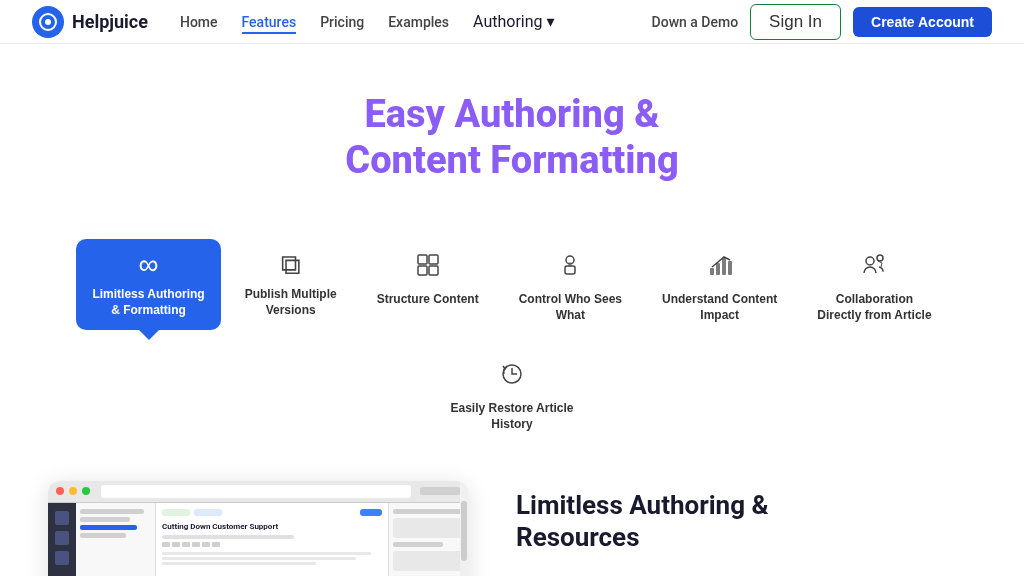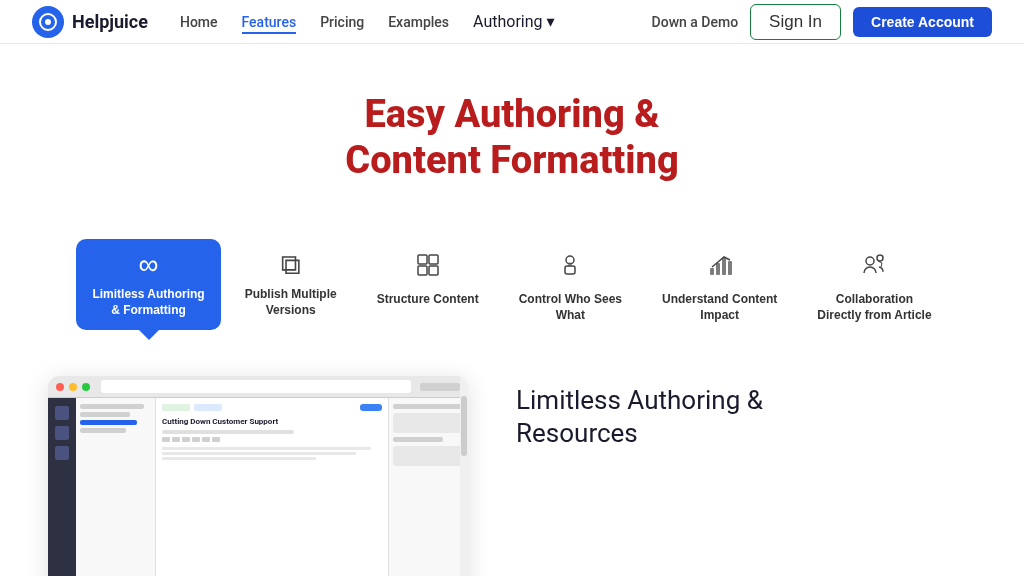--- a/index.html
+++ b/index.html
@@ -18,21 +18,21 @@
     .nav-links a { text-decoration: none; color: #444; font-size: 14px; font-weight: 500; }
     .nav-links a.active { color: #2563eb; border-bottom: 2px solid #2563eb; padding-bottom: 2px; }
     .nav-links .has-arrow { display: flex; align-items: center; gap: 4px; cursor: pointer; }
     .navbar-right { display: flex; align-items: center; gap: 12px; }
     .btn-demo { font-size: 14px; color: #444; text-decoration: none; font-weight: 500; }
     .btn-signin { padding: 7px 18px; border: 1px solid #15803d; border-radius: 6px; font-size: 17px; color: #333; cursor: pointer; background: #fff; font-weight: 500; }
     .btn-create { padding: 7px 18px; border-radius: 6px; font-size: 14px; color: #fff; cursor: pointer; background: #1d4ed8; border: none; font-weight: 600; }
 
     
     .hero { text-align: center; padding: 48px 32px 32px; }
-    .hero h1 { font-size: 38px; font-weight: 800; color: #b91c1c; line-height: 1.2; }
+    .hero h1 { font-size: 38px; font-weight: 800; color: #8b5cf6; line-height: 1.2; }
 
     
     .feature-tabs { display: flex; justify-content: center; align-items: flex-start; gap: 8px; padding: 24px 32px 20px; flex-wrap: wrap; }
     .feature-tab { display: flex; flex-direction: column; align-items: center; gap: 8px; padding: 12px 16px; border-radius: 10px; cursor: pointer; min-width: 110px; text-align: center; border: none; background: transparent; }
     .feature-tab.active { background: #2563eb; color: #fff; }
     .feature-tab .tab-icon { font-size: 28px; line-height: 1; }
     .feature-tab .tab-label { font-size: 12px; font-weight: 600; line-height: 1.3; color: inherit; }
     .feature-tab:not(.active) .tab-label { color: #333; }
     .feature-tab:not(.active) .tab-icon { color: #444; }
     .feature-tab.active .tab-label, .feature-tab.active .tab-icon { color: #fff; }
@@ -61,21 +61,21 @@
     .mock-header-bar { display: flex; gap: 4px; margin-bottom: 6px; align-items: center; }
     .mock-badge { height: 7px; width: 28px; background: #e0f2e0; border-radius: 2px; }
     .mock-badge.blue { background: #dbeafe; }
     .mock-toolbar { display: flex; gap: 2px; margin-bottom: 5px; }
     .mock-tb { height: 5px; width: 8px; background: #d0d0d0; border-radius: 1px; }
     .mock-text-block { margin-bottom: 3px; }
     .mock-text-line { height: 3px; background: #e8e8e8; border-radius: 1px; margin-bottom: 2px; }
 
     
     .right-panel { flex: 1; padding-top: 8px; }
-    .right-panel h2 { font-size: 26px; font-weight: 400; color: #1a1a2e; line-height: 1.25; margin-bottom: 16px; }
+    .right-panel h2 { font-size: 26px; font-weight: 700; color: #1a1a2e; line-height: 1.25; margin-bottom: 16px; }
 
     
     .scrollbar { position: absolute; right: 0; top: 0; width: 8px; height: 100%; background: #f0f0f0; }
     .scrollbar-thumb { width: 6px; height: 60px; background: #ccc; border-radius: 4px; margin: 0 auto; margin-top: 20px; }
   </style>
 </head>
 <body>
 
 <nav class="navbar">
   <div class="navbar-left">
@@ -165,20 +165,31 @@
       <svg width="28" height="28" viewBox="0 0 28 28" fill="none">
           <circle cx="10" cy="10" r="4" stroke="#444" stroke-width="1.5" fill="none"></circle>
           <circle cx="20" cy="7" r="3" stroke="#444" stroke-width="1.5" fill="none"></circle>
           <path d="M4 22c0-3.3 2.7-6 6-6s6 2.7 6 6" stroke="#444" stroke-width="1.5" fill="none"></path>
           <path d="M19 16c2.2.4 4 2.4 4 4.8" stroke="#444" stroke-width="1.5" fill="none"></path>
           <path d="M18 10l4 2-1 4" stroke="#444" stroke-width="1" fill="none"></path>
         </svg>
     </span>
     <span class="tab-label">Collaboration<br>Directly from Article</span>
   </button>
+  <button class="feature-tab">
+    <span class="tab-icon">
+      <svg width="28" height="28" viewBox="0 0 28 28" fill="none">
+          <circle cx="14" cy="14" r="9" stroke="#444" stroke-width="1.5" fill="none"></circle>
+          <polyline points="14,8 14,14 19,14" stroke="#444" stroke-width="1.5" fill="none"></polyline>
+          <path d="M7 7 Q5 11 6 14" stroke="#444" stroke-width="1.5" fill="none"></path>
+          <polyline points="5,6 7,9 9,6" stroke="#444" stroke-width="1.5" fill="none"></polyline>
+        </svg>
+    </span>
+    <span class="tab-label">Easily Restore Article<br>History</span>
+  </button>
 </div>
 
 <div class="content-area">
 
   <div class="screenshot-box">
     <div class="screenshot-inner">
       <div class="browser-bar">
         <div class="browser-dot red"></div>
         <div class="browser-dot yellow"></div>
         <div class="browser-dot green"></div>

